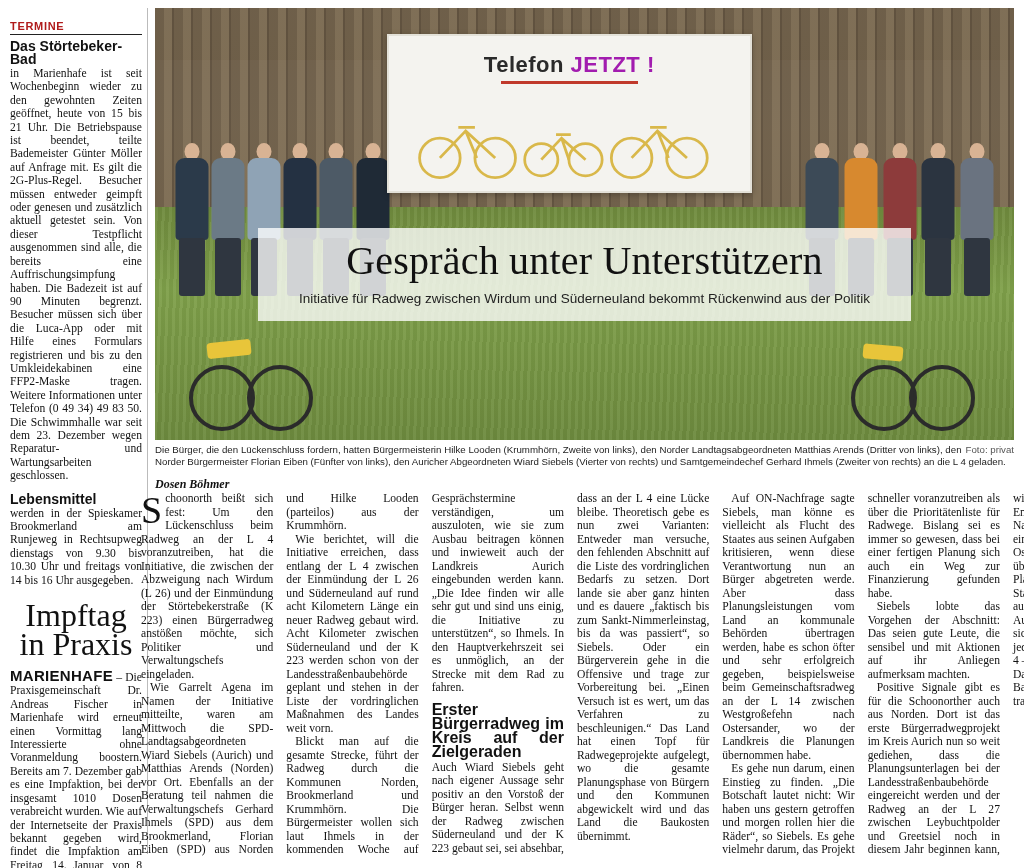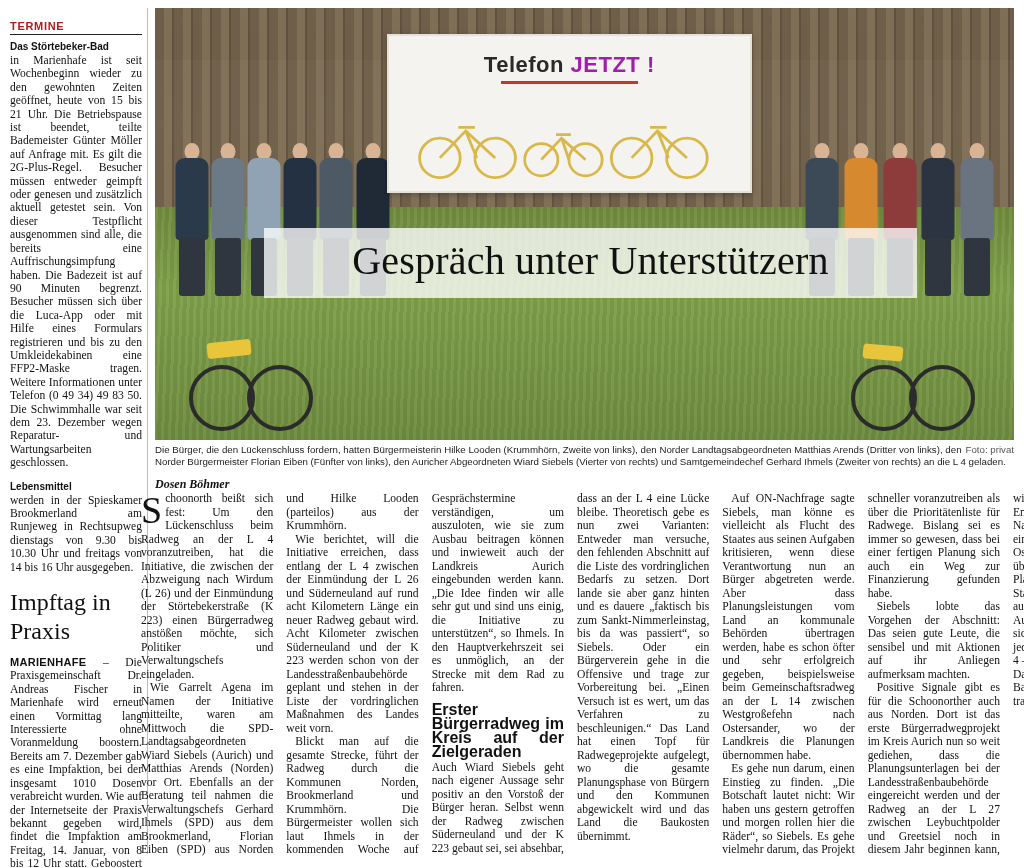--- a/index.html
+++ b/index.html
@@ -39,42 +39,42 @@
     text-transform: uppercase;
     padding-bottom: 2px;
   }
   .rail-rule {
     border-top: 1px solid #222;
     margin-bottom: 5px;
   }
   .rail-head {
     font-family: "Liberation Sans", sans-serif;
     font-weight: bold;
-    font-size: 10px;
+    font-size: 14px;
     line-height: 13px;
     margin-bottom: 1px;
   }
   .rail-body {
     font-size: 11.6px;
     line-height: 13.4px;
     text-align: justify;
     hyphens: auto;
     margin-bottom: 10px;
   }
   .rail-title {
     font-family: "Liberation Serif", serif;
-    font-size: 24px;
+    font-size: 32px;
     line-height: 29px;
-    text-align: left;
+    text-align: center;
     margin: 14px 0 10px 0;
   }
   .rail-dateline {
     font-family: "Liberation Sans", sans-serif;
     font-weight: bold;
-    font-size: 11px;
+    font-size: 15px;
     letter-spacing: 0.3px;
   }
 
   
   .photo-wrap {
     position: absolute;
     left: 155px;
     top: 8px;
     width: 859px;
     height: 432px;
@@ -203,21 +203,20 @@
   
   .overlay {
     position: absolute;
     left: 12%;
     top: 51%;
     width: 76%;
     padding: 10px 12px 14px 12px;
     background: rgba(255,255,255,0.78);
     text-align: center;
     box-sizing: border-box;
-    margin-left: 6px;
   }
   .overlay h1 {
     margin: 0;
     font-family: "Liberation Serif", serif;
     font-weight: normal;
     font-size: 40px;
     line-height: 46px;
     color: #111;
     letter-spacing: 0.2px;
   }
@@ -411,20 +410,21 @@
       <div class="saddle" style="left:18px; top:6px; width:44px; height:16px; transform:rotate(-6deg);"></div>
     </div>
     <div class="bike-right">
       <div class="wheel" style="left:0;"></div>
       <div class="wheel" style="left:58px;"></div>
       <div class="saddle" style="left:12px; top:10px; width:40px; height:15px; transform:rotate(5deg);"></div>
     </div>
 
     <div class="overlay">
       <h1>Gespräch unter Unterstützern</h1>
+      <h2>Initiative für Radweg zwischen Wirdum und Süderneuland bekommt Rückenwind aus der Politik</h2>
     </div>
   </div>
 
   <div class="caption">
     <span class="credit">Foto: privat</span>
     <span>Die Bürger, die den Lückenschluss fordern, hatten Bürgermeisterin Hilke Looden (Krummhörn, Zweite von links), den Norder Landtagsabgeordneten Matthias Arends (Dritter von links), den Norder Bürgermeister Florian Eiben (Fünfter von links), den Auricher Abgeordneten Wiard Siebels (Vierter von rechts) und Samtgemeindechef Gerhard Ihmels (Zweiter von rechts) an die L 4 geladen.</span>
   </div>
 
   <div class="byline">Dosen Böhmer</div>
 

